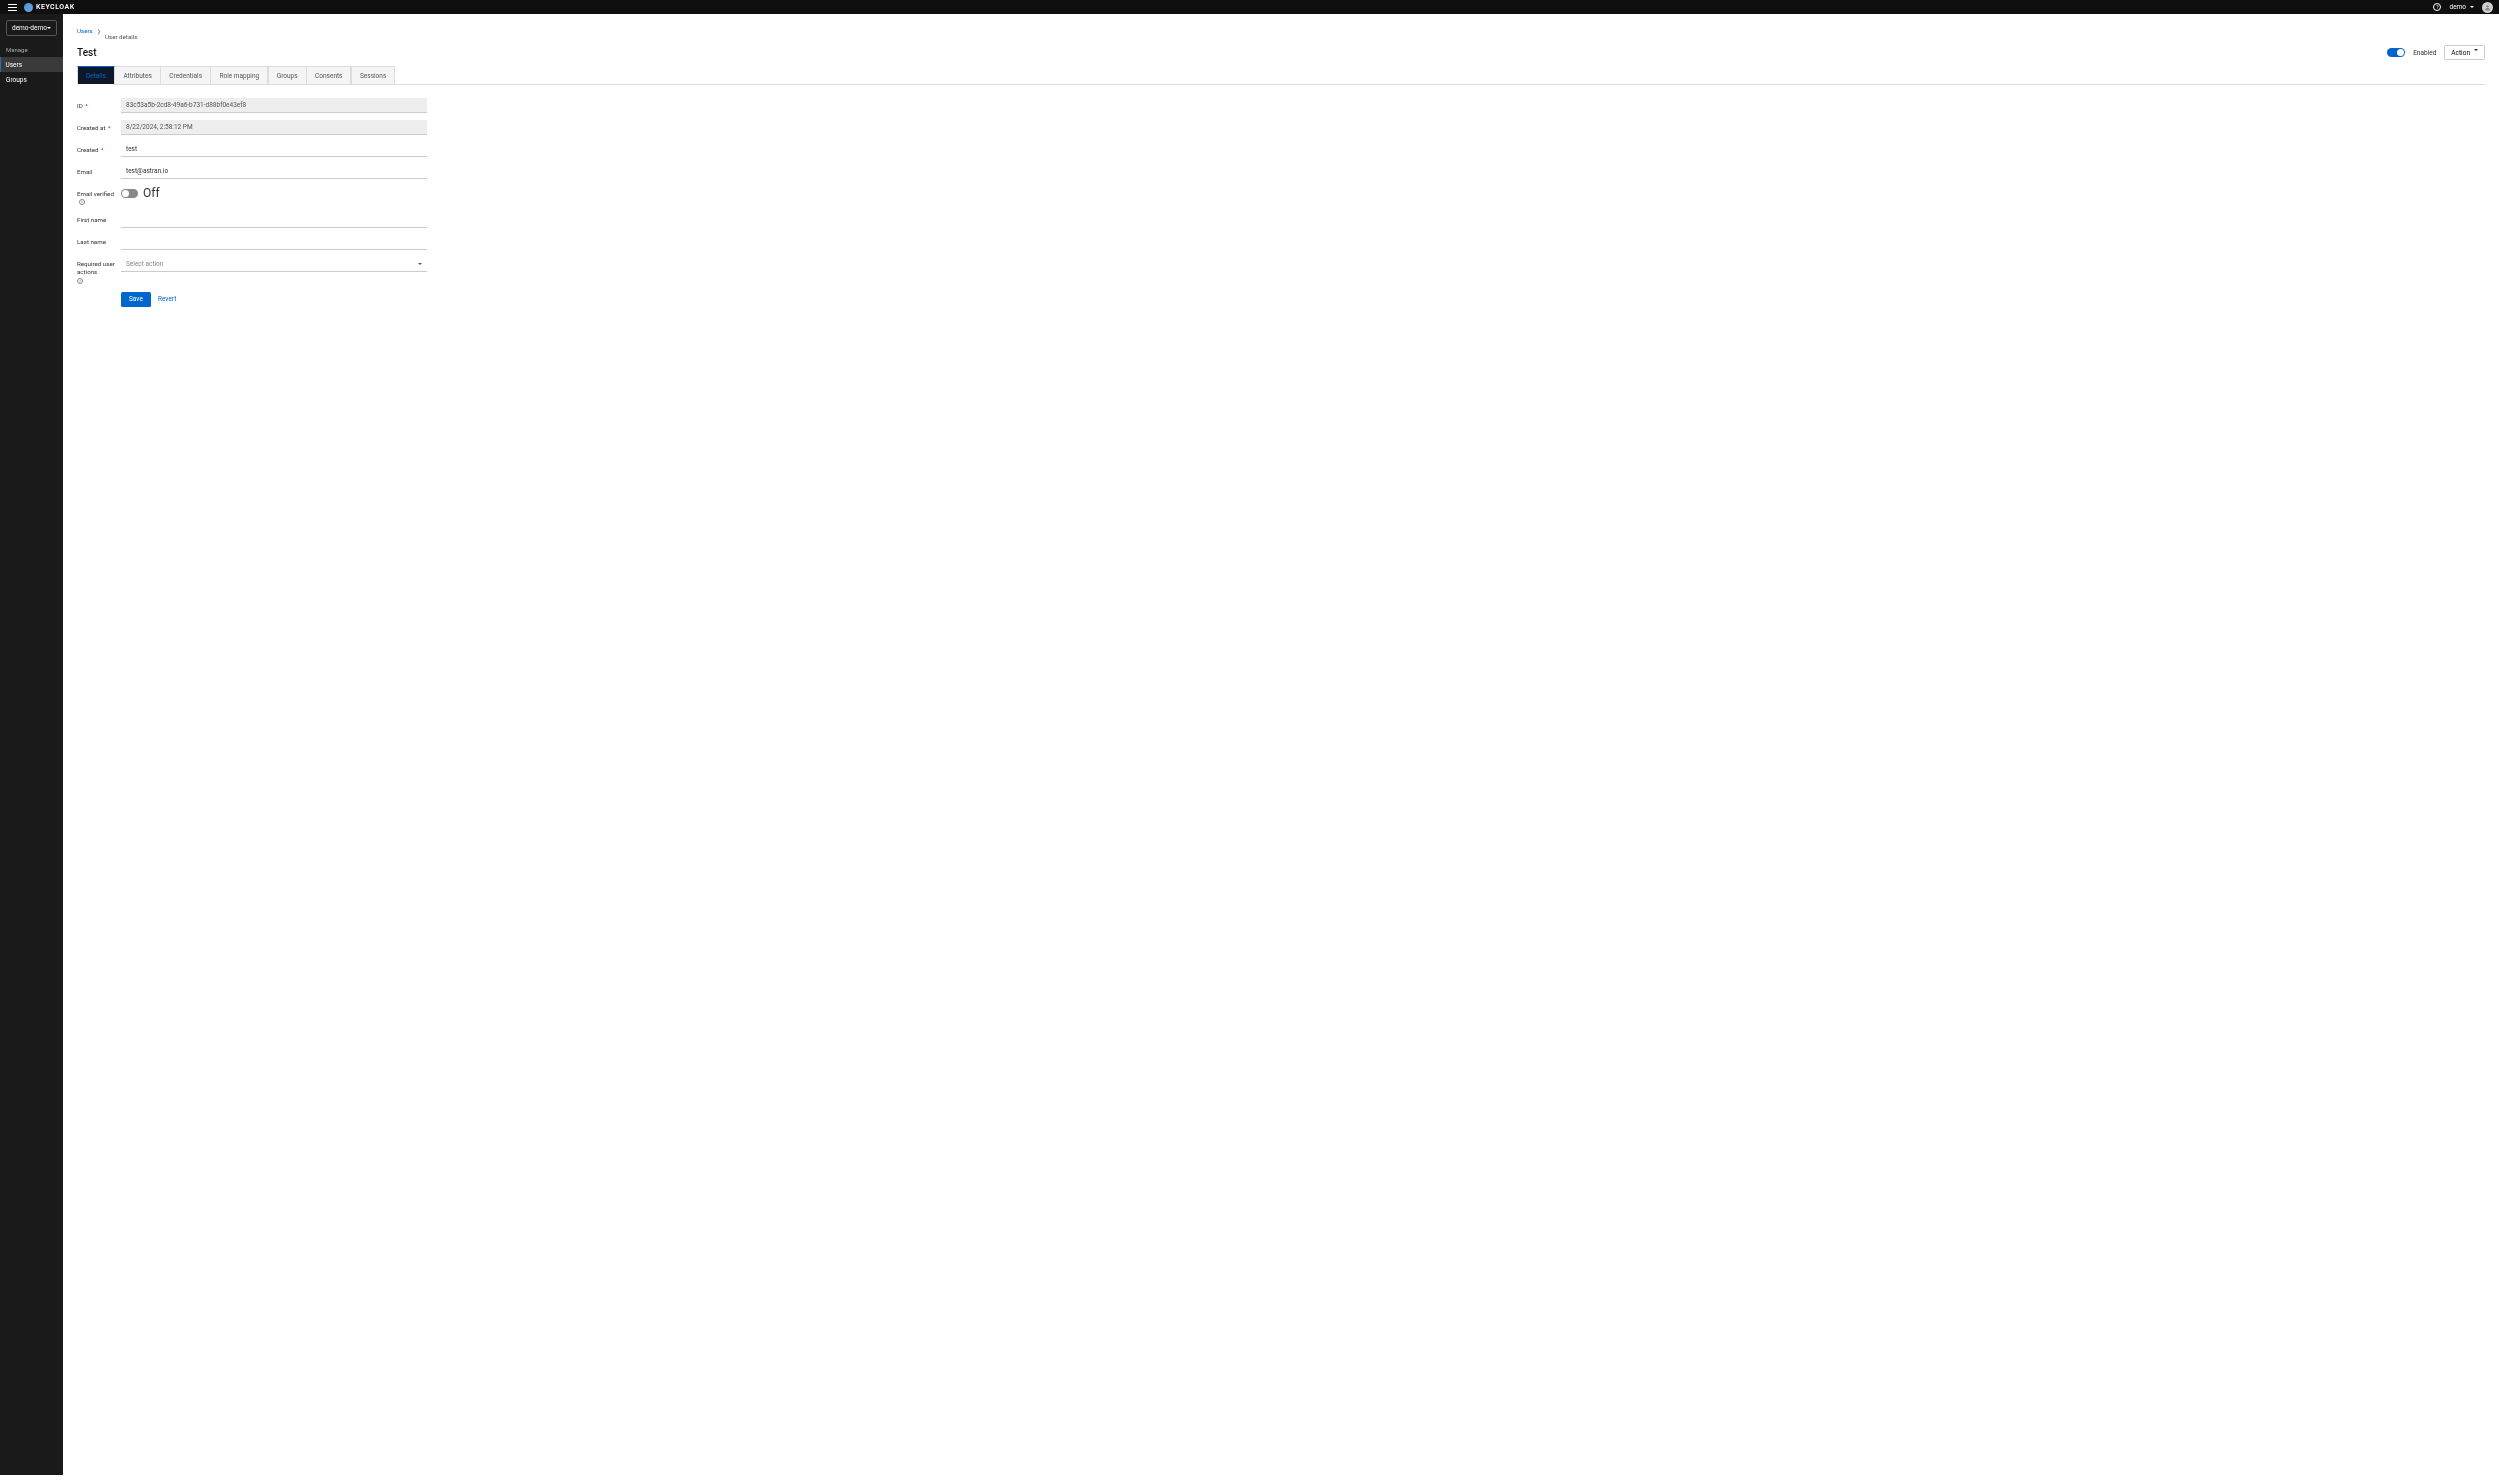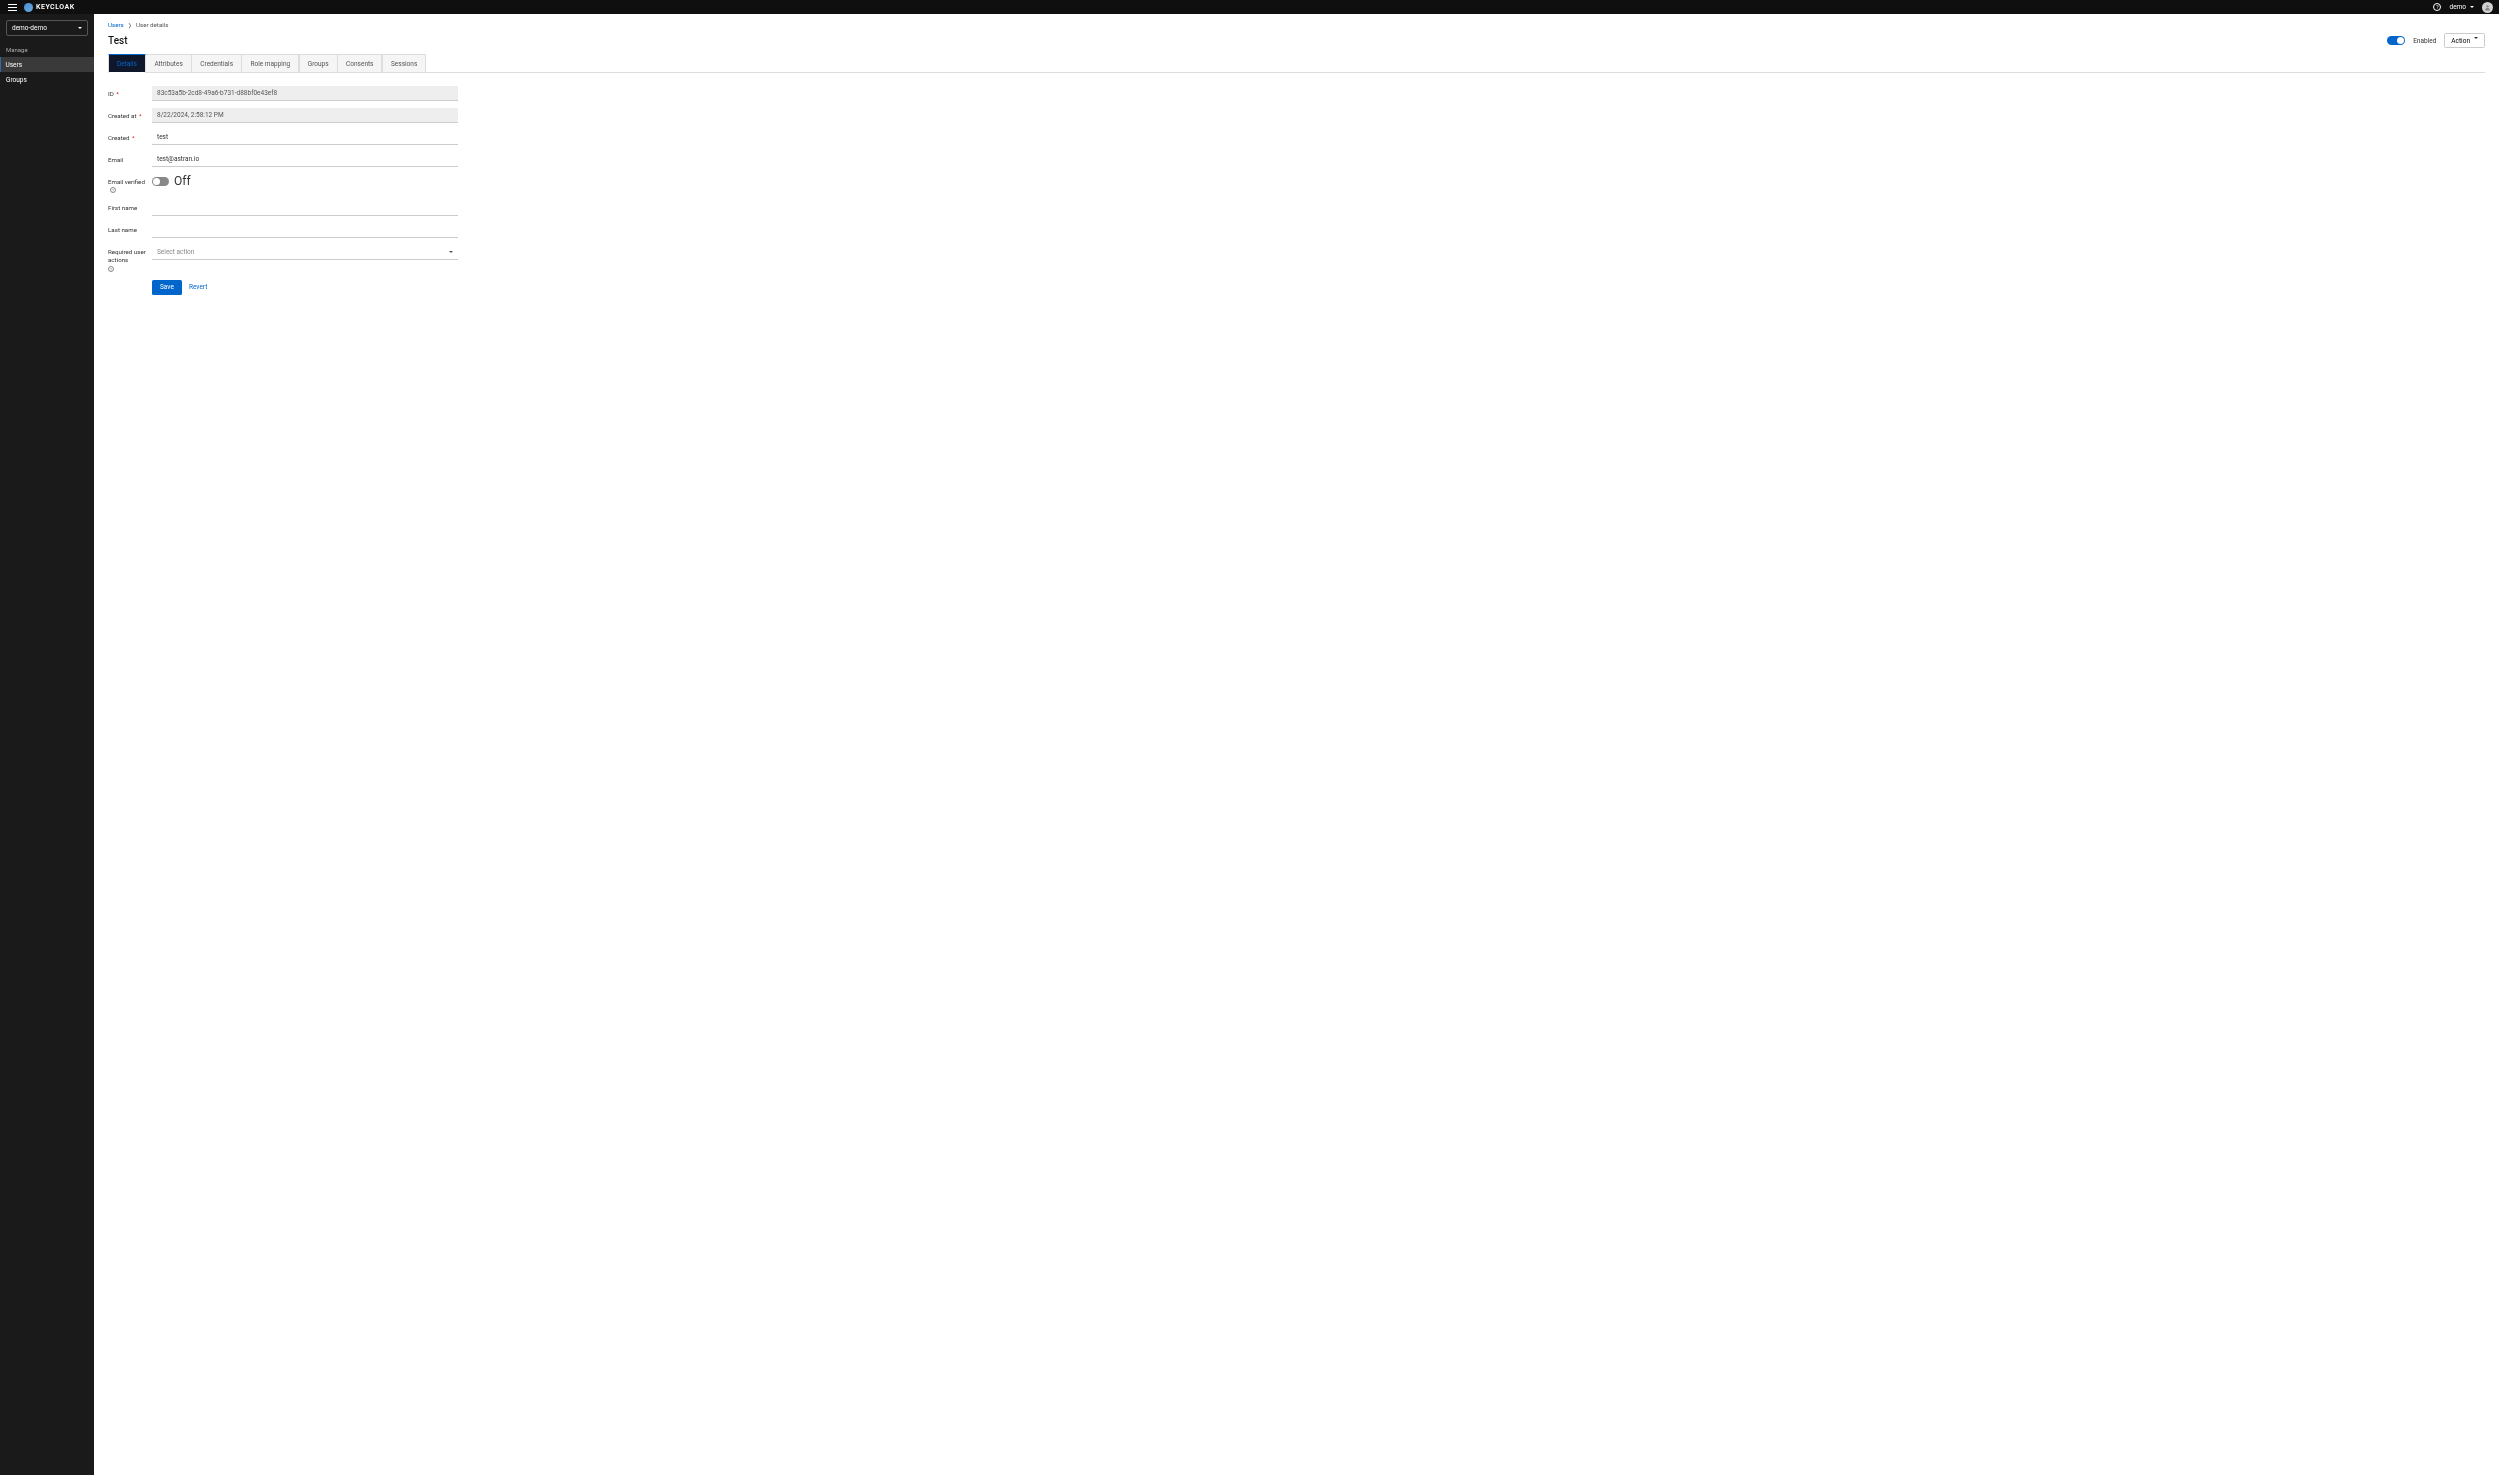--- a/index.html
+++ b/index.html
@@ -93,21 +93,21 @@
     .avatar svg {
       width: 7px;
       height: 7px;
       fill: #888;
     }
     .layout {
       display: flex;
       min-height: calc(100vh - 19.5px);
     }
     .sidebar {
-      width: 94px;
+      width: 63px;
       background: #1a1a1a;
       color: #d0d0d0;
       padding-top: 6px;
     }
     .realm-select {
       margin: 0 6px 6px 6px;
       border: 0.5px solid #555;
       border-radius: 2px;
       padding: 3px 5px;
       display: flex;
@@ -150,20 +150,21 @@
     .breadcrumb a {
       color: #0066cc;
       text-decoration: none;
     }
     .breadcrumb .sep {
       color: #888;
       font-size: 5px;
     }
     .breadcrumb .current {
       color: #555;
+      margin-top: 12px;
     }
     .page-header {
       display: flex;
       align-items: center;
       justify-content: space-between;
       margin-bottom: 6px;
     }
     .page-title {
       font-size: 10px;
       font-weight: 500;

